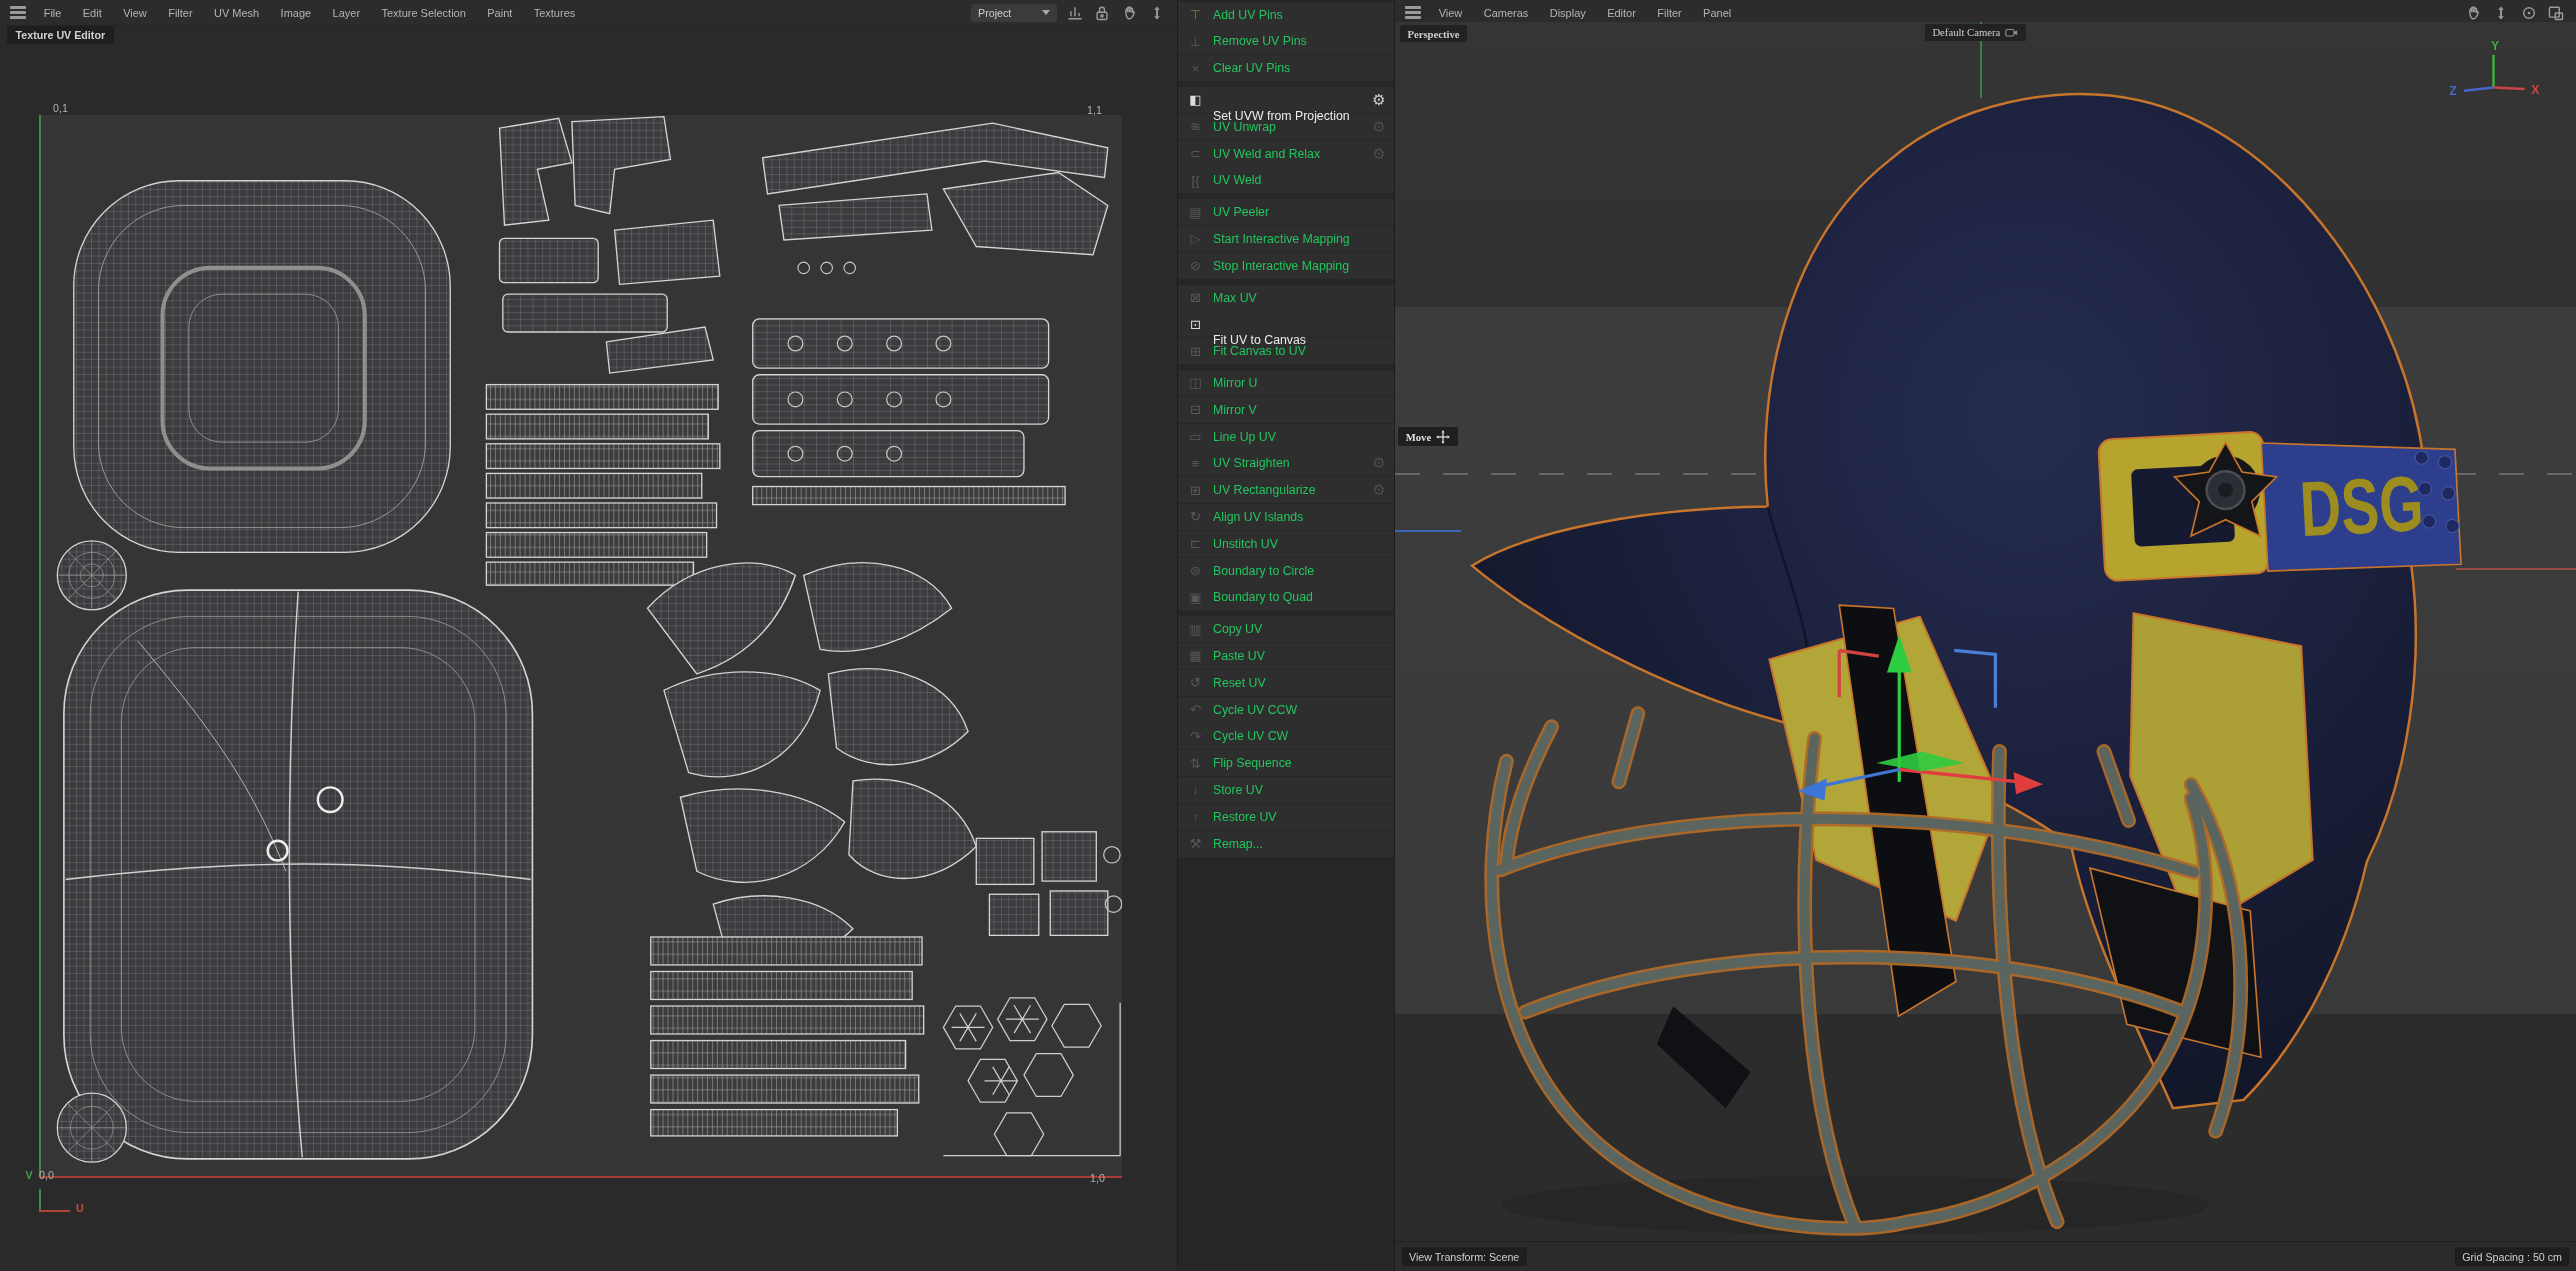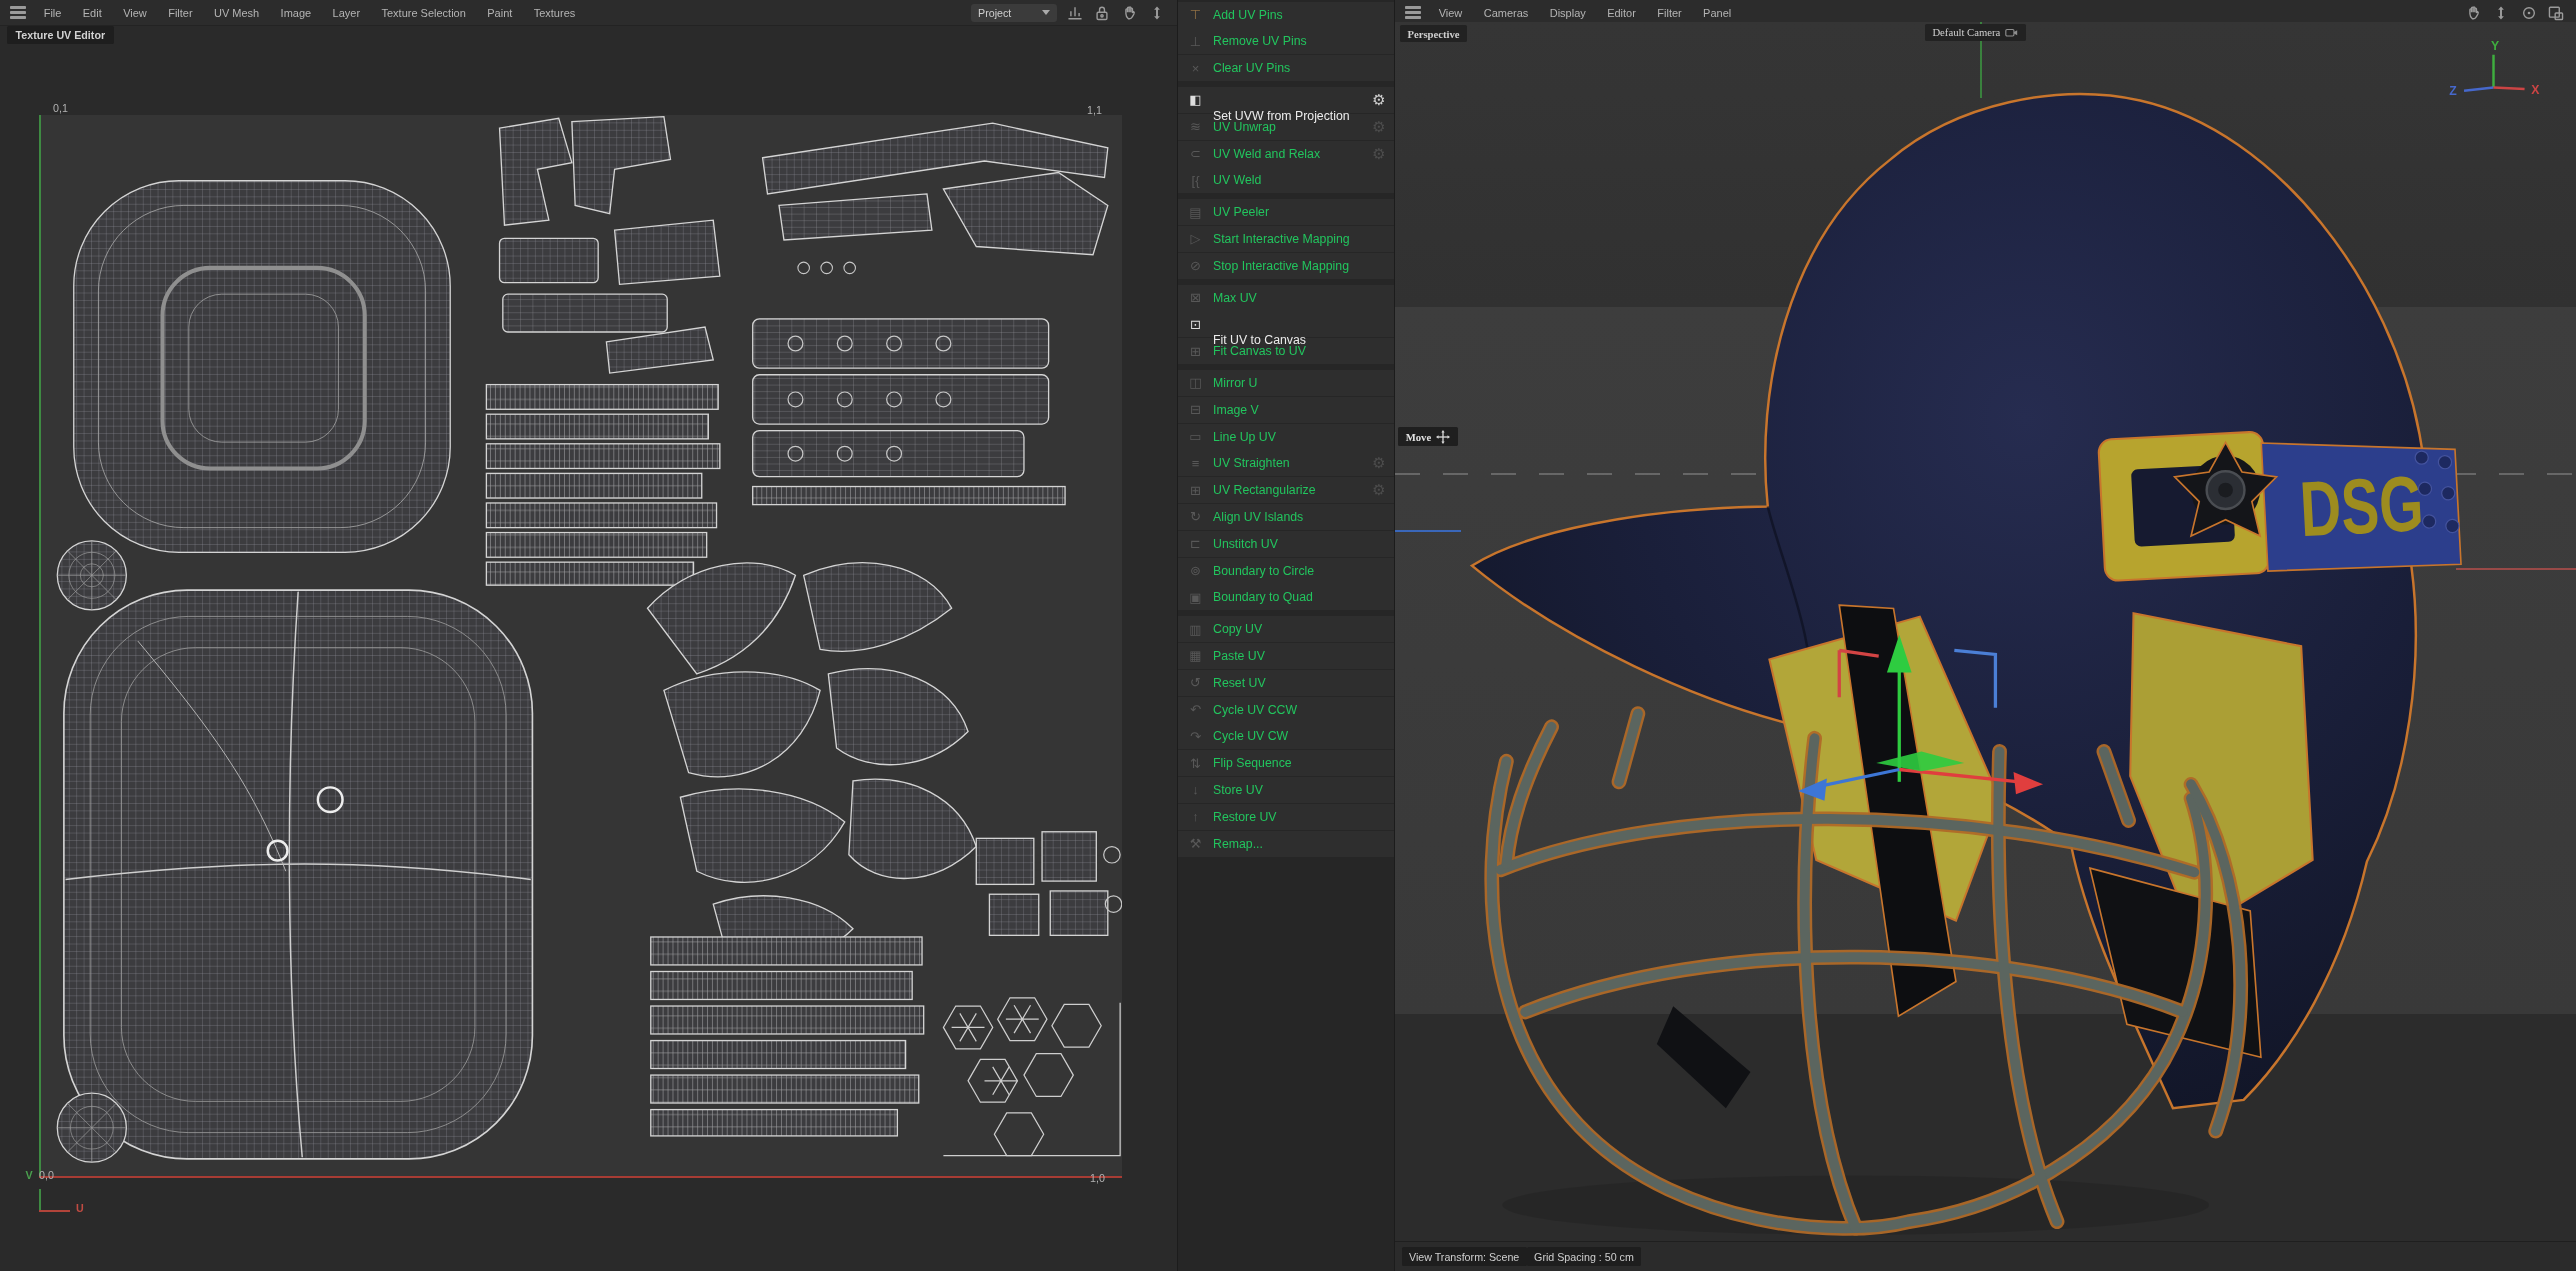--- a/index.html
+++ b/index.html
@@ -40,21 +40,21 @@
   .gear.bright{color:#cfcfcf;}
   
   #vppanel{left:1395px;top:0;width:1181px;height:1271px;background:#333;}
   #vparea{position:absolute;left:0;top:22px;width:1181px;height:1219px;overflow:hidden;}
   .band{position:absolute;left:0;width:1181px;}
   .chip{position:absolute;background:#222222;color:#cfcfcf;font-size:10.7px;padding:2.5px 7.4px;border-radius:1.6px;
         display:flex;align-items:center;gap:5px;white-space:nowrap;font-family:Liberation Serif, serif;}
   .dash{position:absolute;left:0;top:451px;width:1181px;height:1.6px;opacity:.55;
         background:repeating-linear-gradient(90deg,#8a8a8a 0 25px,transparent 25px 48px);}
   #vpstatus{position:absolute;left:0;bottom:0;width:1181px;height:30px;background:#2b2b2b;border-top:0.8px solid #1f1f1f;
-            display:flex;align-items:center;padding:0 6.6px;box-sizing:border-box;}
+            display:flex;align-items:center;justify-content:space-between;padding:0 6.6px;box-sizing:border-box;}
   .schip{background:#1e1e1e;color:#cfcfcf;font-size:10.7px;padding:3.3px 7.4px;border-radius:1.6px;}
 </style>
 </head>
 <body>
 
 <div id="uvpanel" class="abs">
   <div class="menubar">
     <div class="burger">
         <span></span>
         <span></span>
@@ -298,21 +298,21 @@
       <span class="ic">⊞</span>
       <span class="lb">Fit Canvas to UV</span>
     </div>
   <div class="gapr"></div>
   <div class="row">
       <span class="ic">◫</span>
       <span class="lb">Mirror U</span>
     </div>
   <div class="row">
       <span class="ic">⊟</span>
-      <span class="lb">Image V</span>
+      <span class="lb">Mirror V</span>
     </div>
   <div class="row">
       <span class="ic">▭</span>
       <span class="lb">Line Up UV</span>
     </div>
   <div class="row">
       <span class="ic">≡</span>
       <span class="lb">UV Straighten</span>
       <span class="gear">⚙</span>
     </div>

